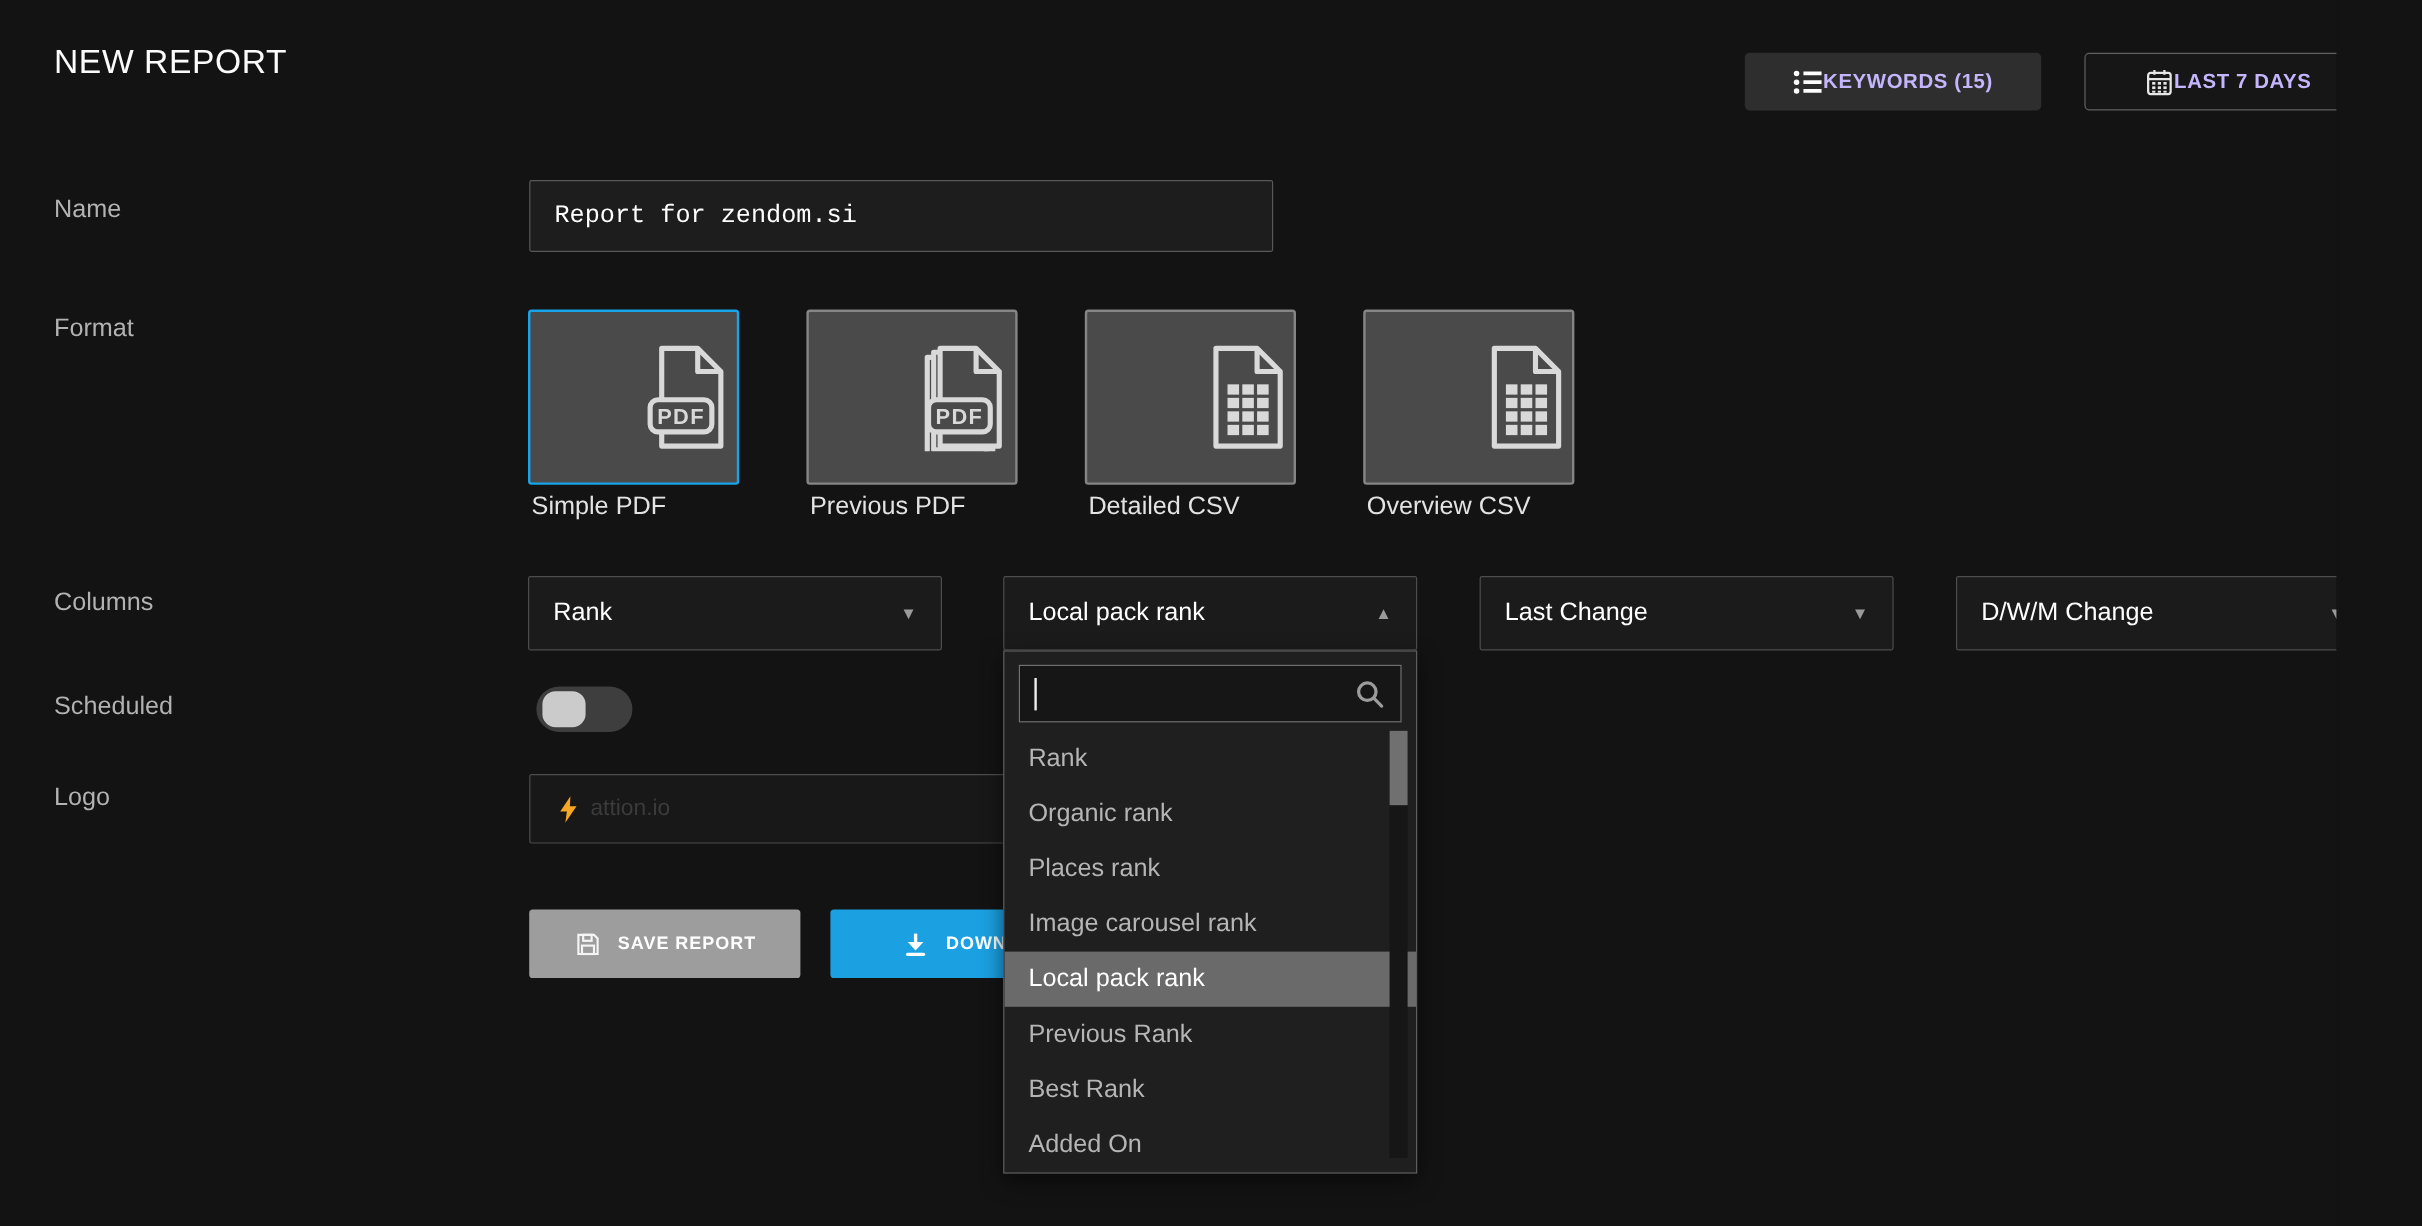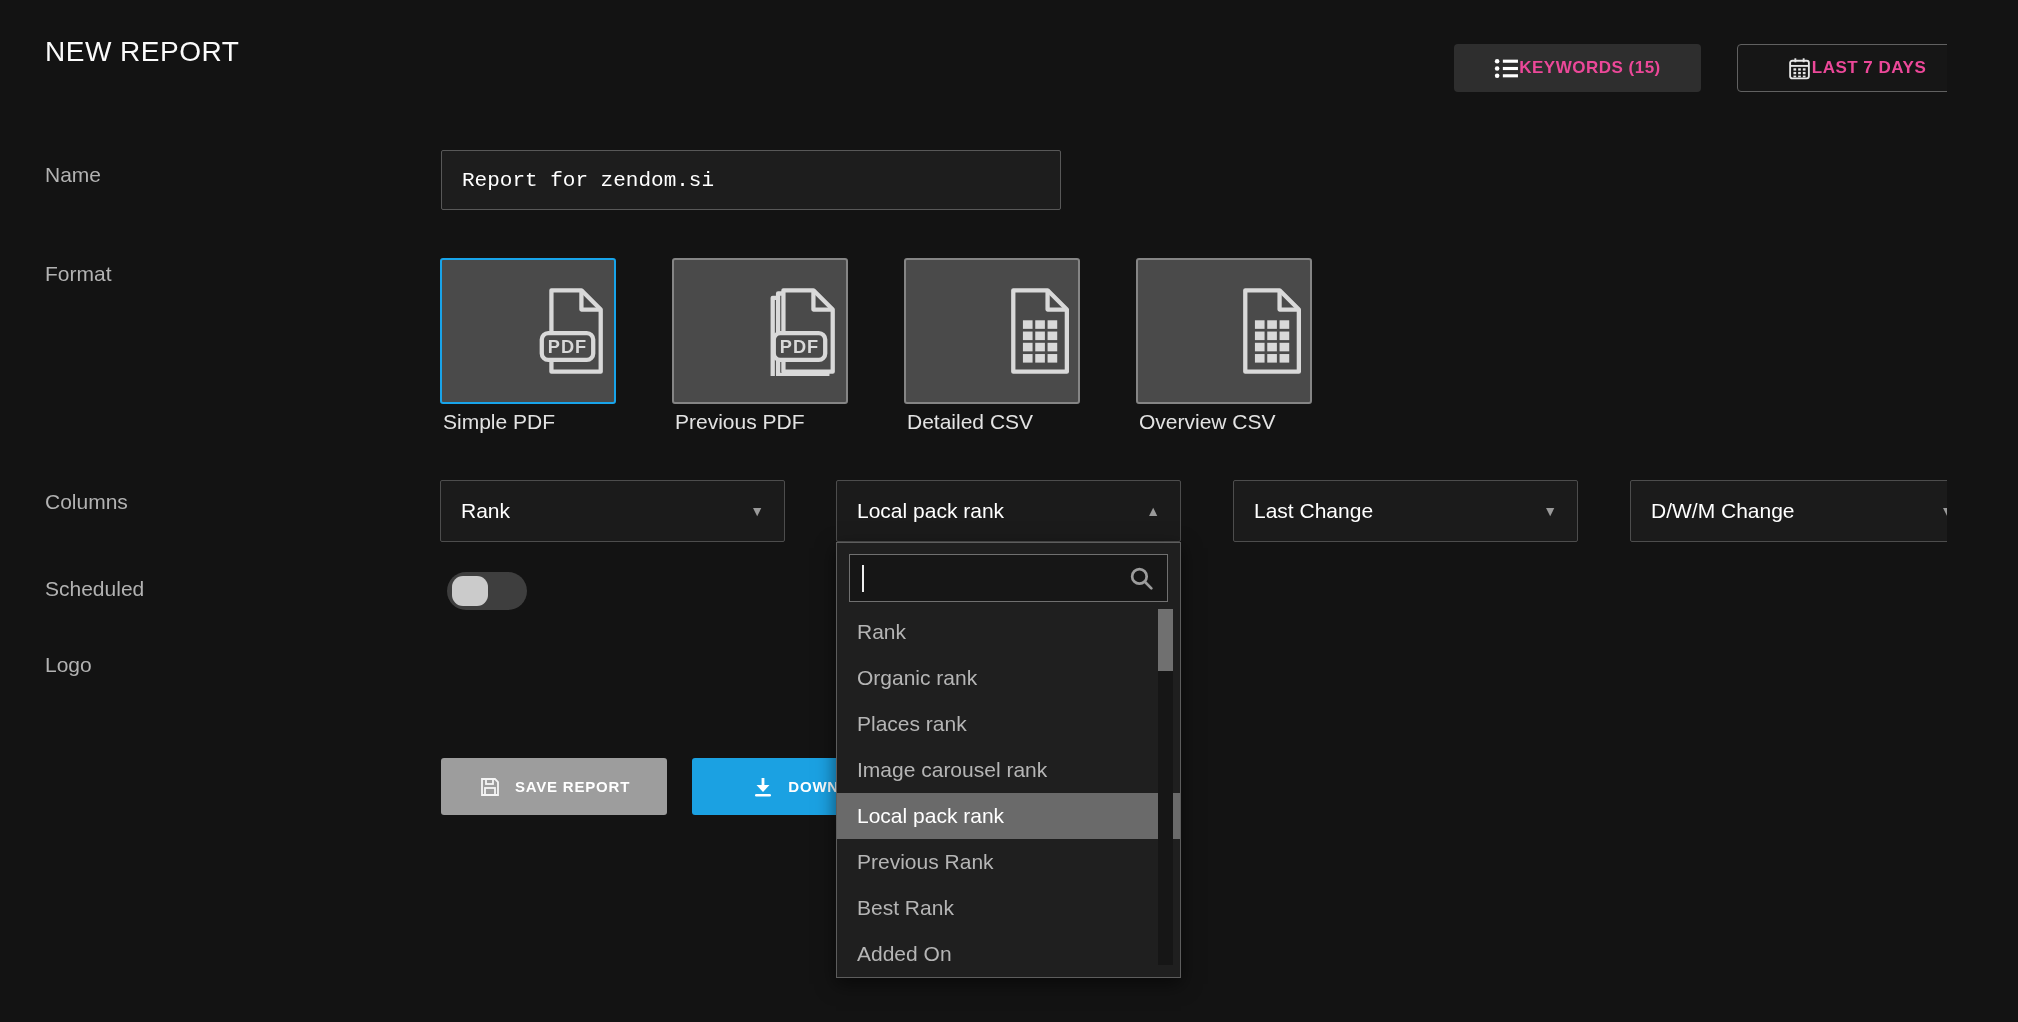--- a/index.html
+++ b/index.html
@@ -2,21 +2,21 @@
 <html><head>
 <meta charset="utf-8">
 <style>
   html,body{margin:0;padding:0;background:#131313;}
   .screen{position:relative;width:1947px;height:1022px;background:#131313;overflow:hidden;
           font-family:"Liberation Sans",sans-serif;color:#fff;}
   .abs{position:absolute;}
   .page-title{left:45px;top:36px;font-size:28px;font-weight:500;color:#fbfbfb;letter-spacing:.5px;}
   
   .hbtn{top:44px;height:48px;border-radius:4px;display:flex;align-items:center;justify-content:center;
-        gap:0;font-size:17px;font-weight:700;letter-spacing:.5px;color:#ec4899;cursor:pointer;box-sizing:border-box;}
+        gap:0;font-size:17px;font-weight:700;letter-spacing:.5px;color:#c4b5fd;cursor:pointer;box-sizing:border-box;}
   .hbtn-keywords{left:1454px;width:247px;background:#2e2e2e;}
   .hbtn-date{left:1737px;width:239px;background:#161616;border:1px solid #616161;}
   
   .flabel{left:45px;font-size:21px;color:#b2b2b2;}
   
   .name-input{left:441px;top:150px;width:620px;height:60px;box-sizing:border-box;background:#1d1d1d;
               border:1px solid #585858;border-radius:2px;color:#fff;font-size:21px;padding:16px 20px;
               font-family:Liberation Mono, monospace;outline:none;}
   
   .tile{top:258px;width:176px;height:146px;background:#4a4a4a;border:2px solid #858585;border-radius:3px;
@@ -178,20 +178,26 @@
     <span>D/W/M Change</span>
     <span class="caret">▼</span>
   </div>
 
   <div class="abs flabel" style="top:577px;">Scheduled</div>
   <div class="abs toggle">
     <div class="knob"></div>
   </div>
 
   <div class="abs flabel" style="top:653px;">Logo</div>
+  <div class="abs logo-box">
+    <svg width="17" height="23" viewBox="0 0 20 26">
+      <polygon points="11,0 1,15 7.5,15 6,26 17,10 10.5,10" fill="#f5a623"></polygon>
+    </svg>
+    <span class="logo-watermark">attion.io</span>
+  </div>
 
   <div class="abs abtn abtn-save">
     <svg width="24" height="24" viewBox="0 0 24 24" fill="none" stroke="#f5f5f5" stroke-width="1.8">
       <path d="M4 4 H17 L20 7 V20 H4 Z"></path>
       <rect x="8" y="4" width="7" height="5"></rect>
       <rect x="7" y="13" width="10" height="7"></rect>
     </svg>
     <span>SAVE REPORT</span>
   </div>
   <div class="abs abtn abtn-download">

